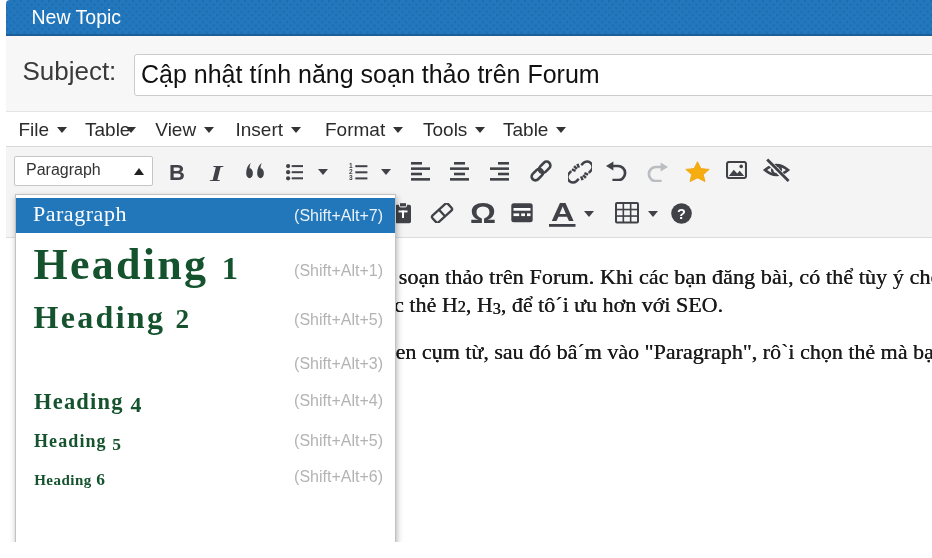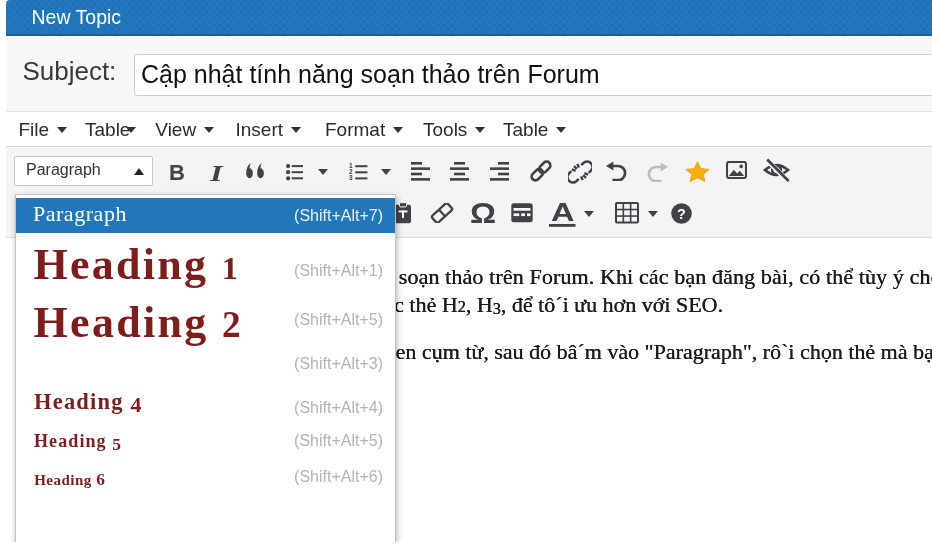--- a/index.html
+++ b/index.html
@@ -34,21 +34,21 @@
 .cl{position:absolute;font-family:"Liberation Serif",serif;font-size:22px;color:#1b1b1b;line-height:1;white-space:pre;text-shadow:0.35px 0 #1b1b1b;}
 
 .os2{font-size:0.74em;}
 .os3{font-size:0.74em;position:relative;top:0.135em;}
 .os6{font-size:1.16em;}
 .os2b{font-size:0.85em;}
 .os3b{font-size:0.97em;position:relative;top:0.15em;}
 
 #panel{left:15px;top:193.5px;width:379px;height:348px;background:#fff;border:1px solid #c2c2c2;box-shadow:1px 3px 6px rgba(0,0,0,0.3);z-index:10;}
 #bluerow{position:absolute;left:0;top:3px;width:100%;height:35px;background:#2277bb;}
-.pitem{position:absolute;font-family:"Liberation Serif",serif;color:#7f1d1d;line-height:1;white-space:pre;}
+.pitem{position:absolute;font-family:"Liberation Serif",serif;color:#14532d;line-height:1;white-space:pre;}
 .sc{position:absolute;right:12px;font-size:16px;color:#b3b3b3;line-height:1;}
 #bottomline{left:6px;top:553px;width:926px;height:1.5px;background:#d9d9d9;}
 </style>
 </head>
 <body>
 <div id="wrap">
 
   <div id="hdr" class="abs"></div>
   <div id="hdrtxt" class="abs nw">New Topic</div>
 
@@ -258,27 +258,27 @@
   <div class="cl" style="left:395.5px;top:341.1px;">en cụm từ, sau đó bâ´m vào "Paragraph", rô`i chọn thẻ mà bạn</div>
 
   <div id="panel" class="abs">
     <div id="bluerow"></div>
     <span class="pitem" style="left:16.9px;top:8.9px;font-size:22px;color:#fff;letter-spacing:0.55px;">Paragraph</span>
     <span class="sc" style="top:13.45px;color:rgba(255,255,255,0.9);">(Shift+Alt+7)</span>
 
     <span class="pitem" style="left:17.4px;top:48.65px;font-size:44px;font-weight:bold;letter-spacing:2.3px;">Heading <span class="os2">1</span></span>
     <span class="sc" style="top:68.95px;">(Shift+Alt+1)</span>
 
-    <span class="pitem" style="left:17.6px;top:106.1px;font-size:44px;font-weight:bold;letter-spacing:2.3px;">Heading <span class="os2b">2</span></span>
+    <span class="pitem" style="left:17.6px;top:106.1px;font-size:32px;font-weight:bold;letter-spacing:2.3px;">Heading <span class="os2b">2</span></span>
     <span class="sc" style="top:117.95px;">(Shift+Alt+5)</span>
 
     <span class="sc" style="top:161.45px;">(Shift+Alt+3)</span>
 
     <span class="pitem" style="left:18px;top:196.16px;font-size:22.5px;font-weight:bold;letter-spacing:1.2px;">Heading <span class="os3b">4</span></span>
-    <span class="sc" style="top:205px;">(Shift+Alt+4)</span>
+    <span class="sc" style="top:198px;">(Shift+Alt+4)</span>
 
     <span class="pitem" style="left:18px;top:237.5px;font-size:18px;font-weight:bold;letter-spacing:1.1px;">Heading <span class="os3b">5</span></span>
     <span class="sc" style="top:238.45px;">(Shift+Alt+5)</span>
 
     <span class="pitem" style="left:18.2px;top:276px;font-size:15px;font-weight:bold;letter-spacing:0.5px;">Heading <span class="os6">6</span></span>
     <span class="sc" style="top:274.95px;margin-left:32px;">(Shift+Alt+6)</span>
 
   </div>
 
   <div id="bottomline" class="abs"></div>

